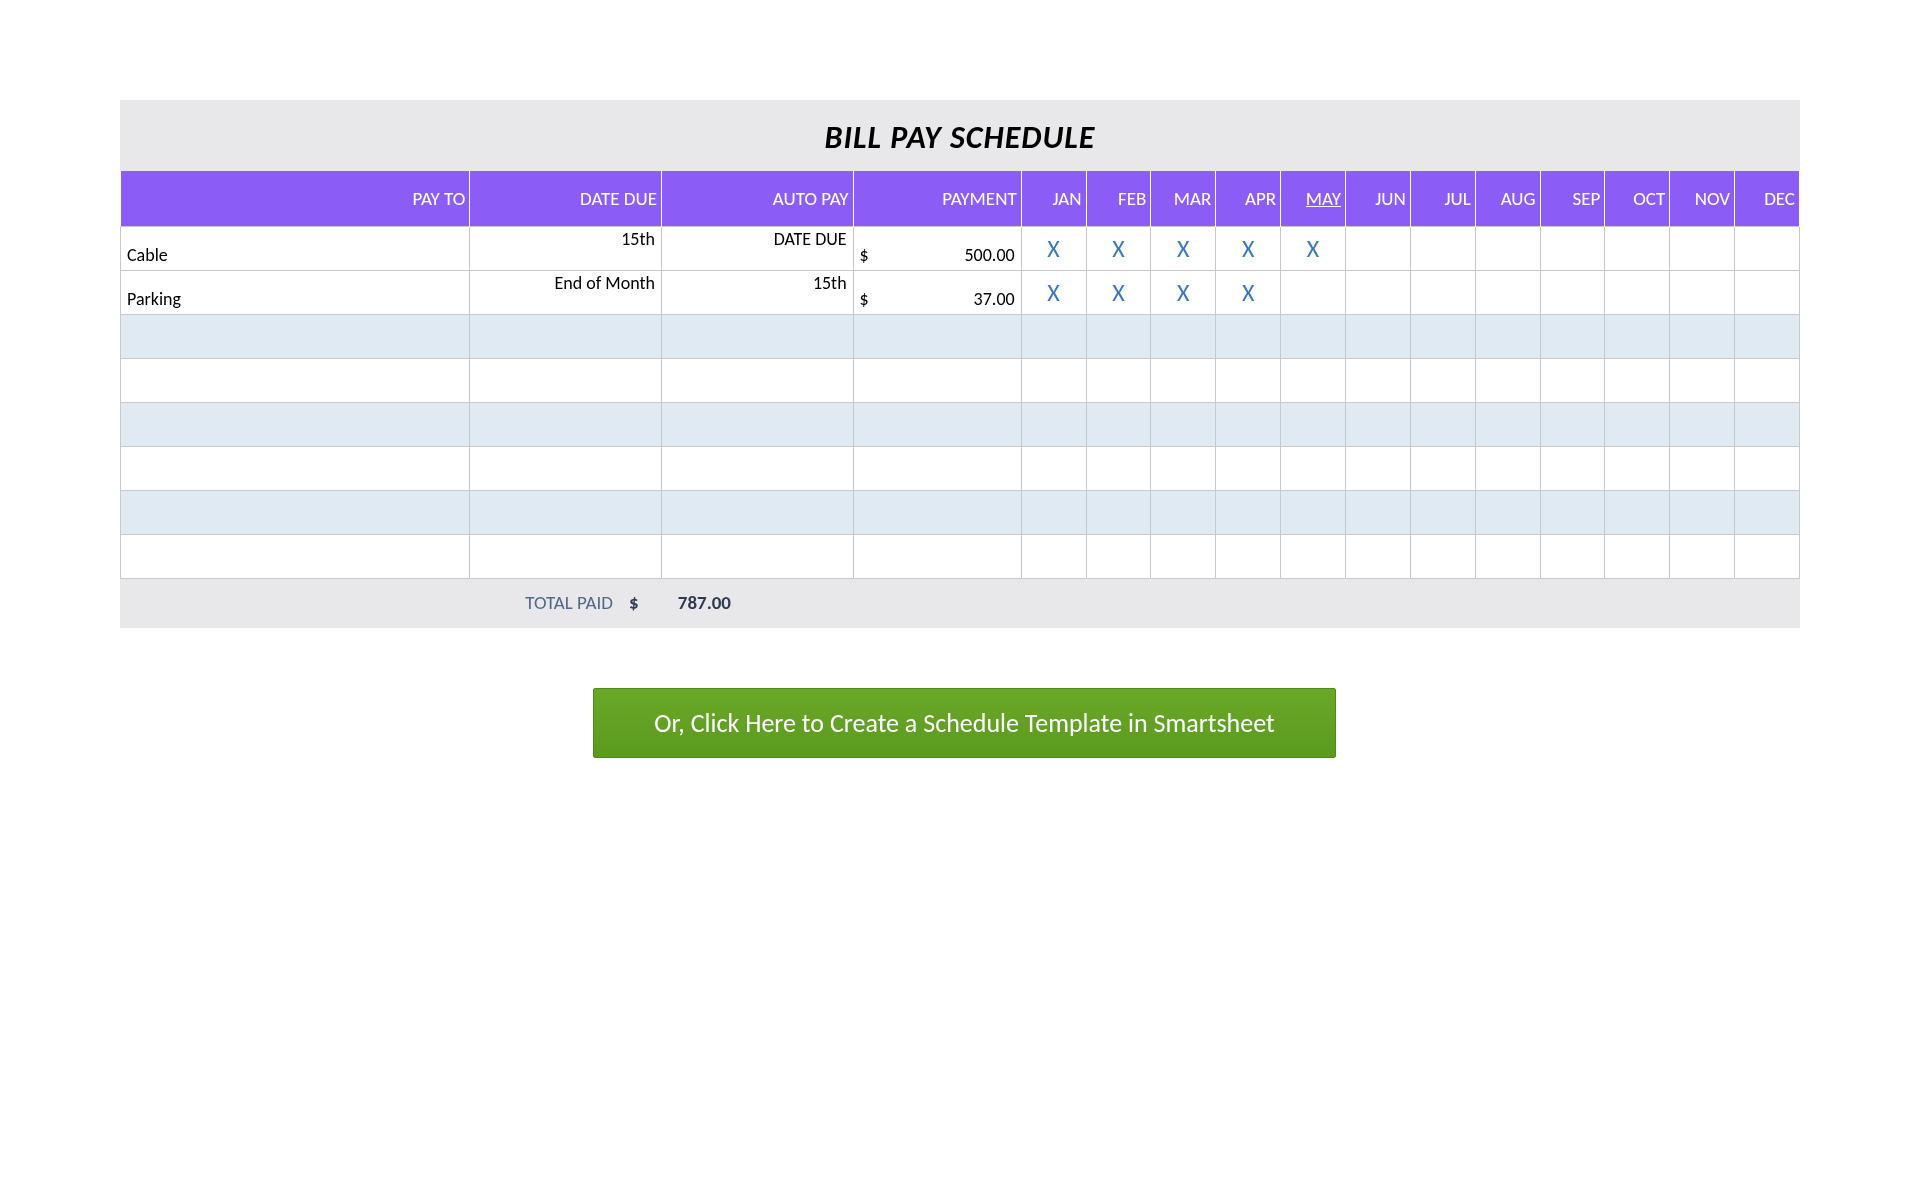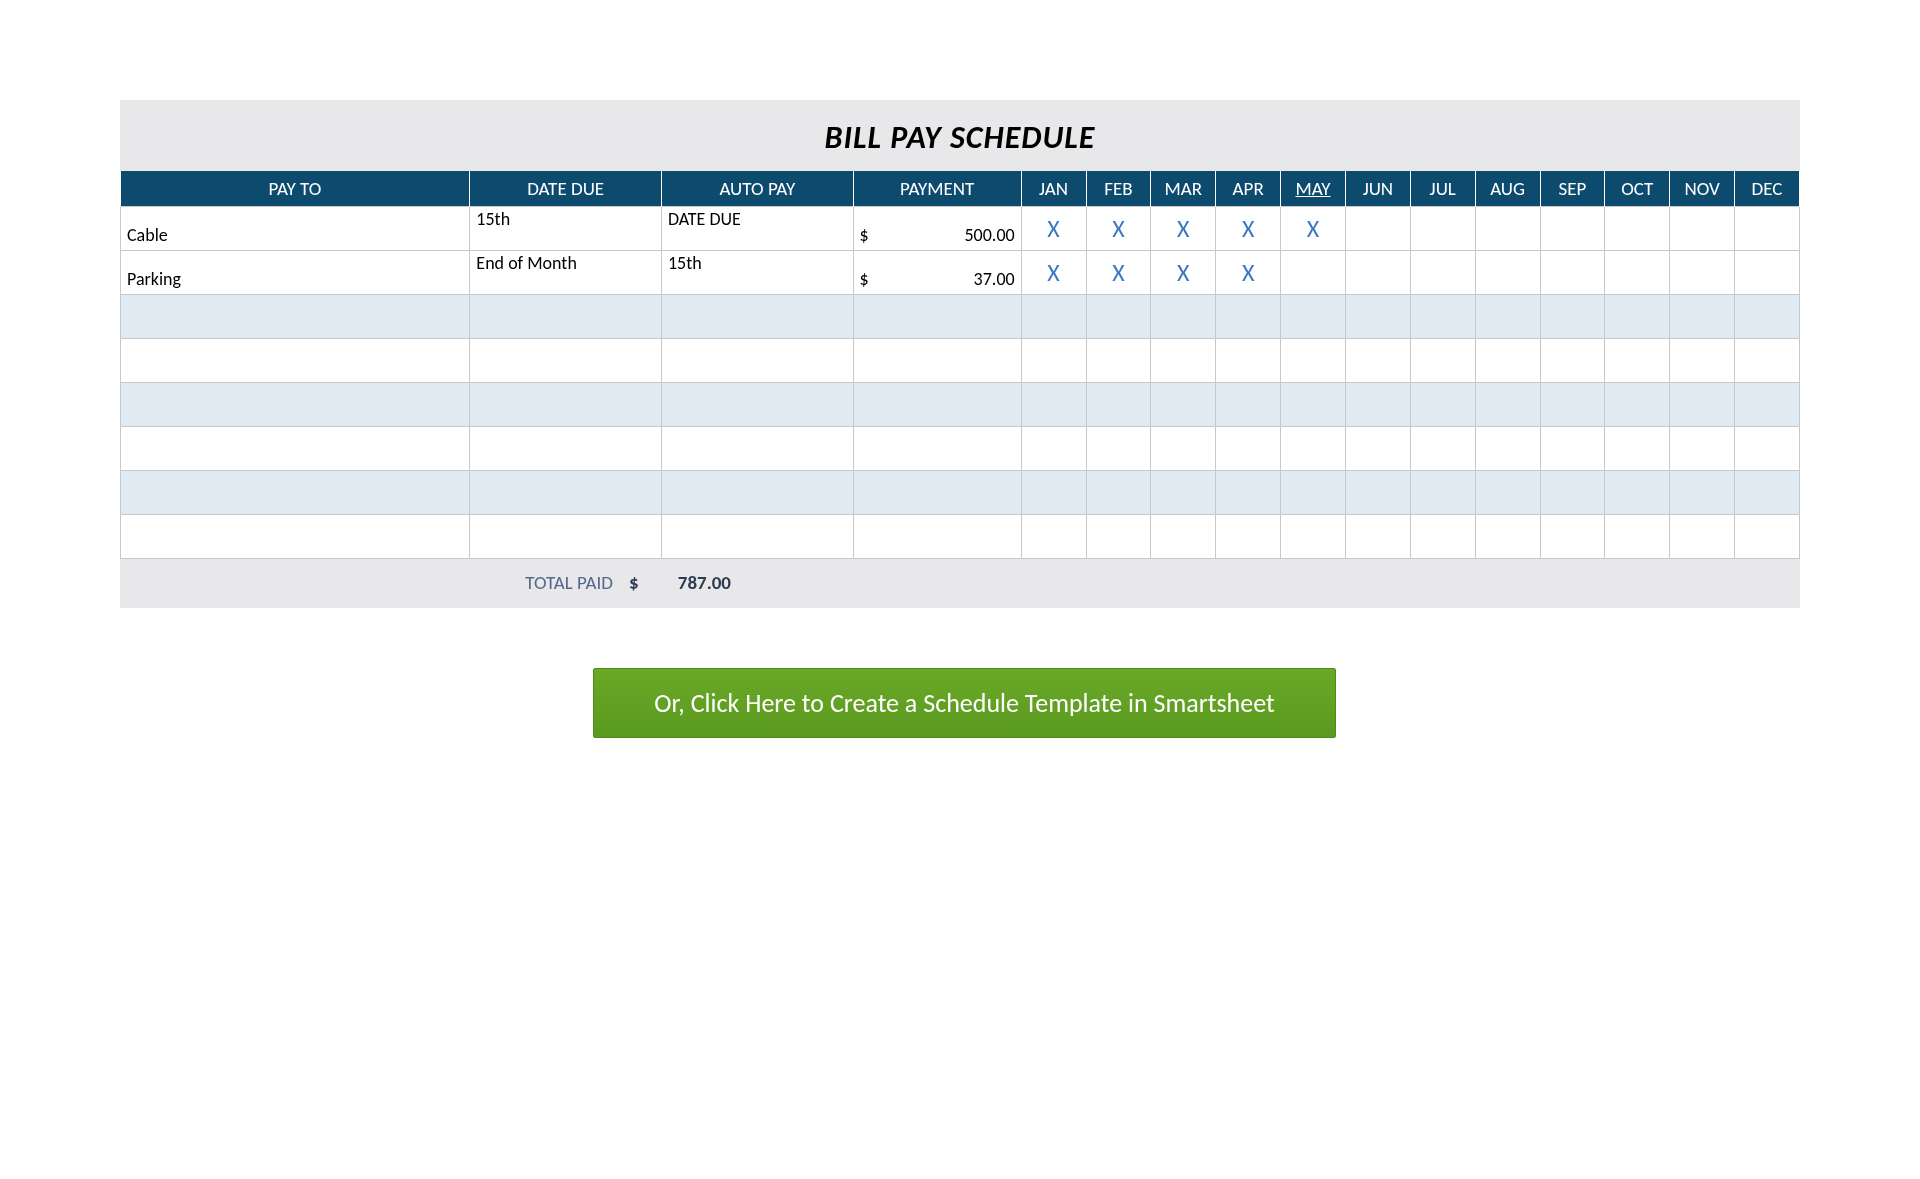--- a/index.html
+++ b/index.html
@@ -33,24 +33,25 @@
   table.grid {
     width: 100%;
     border-collapse: collapse;
     table-layout: fixed;
     background: #fff;
   }
   table.grid th {
     color: #fff;
     font-weight: 400;
     font-size: 19px;
-    padding: 6px 4px;
+    padding: 16px 4px;
     border-right: 1px solid #fff;
-    background: #0c4a6e;
+    background: #8b5cf6;
     height: 34px;
+    text-align: right;
   }
   th.hdr-payto   { width: 237px; background: #2d3b53; }
   th.hdr-datedue { width: 130px; background: #53698a; }
   th.hdr-autopay { width: 130px; background: #53698a; }
   th.hdr-payment { width: 114px; background: #2d3b53; margin-top: 13px; }
   th.m0  { background:#3a78c3; }
   th.m1  { background:#3a78c3; }
   th.m2  { background:#3a78c3; }
   th.m3  { background:#3a78c3; }
   th.m4  { background:#3a78c3;text-decoration:underline; }
@@ -66,21 +67,21 @@
     border: 1px solid #c8c8c8;
     height: 44px;
     font-size: 18px;
     padding: 0 6px;
     vertical-align: bottom;
     color: #000;
   }
   tr.even td { background: #dfeaf3; }
   tr.odd  td { background: #fff; }
   td.payto { text-align: left; padding-left: 6px; padding-bottom: 4px; }
-  td.center { text-align: left; padding-bottom: 20px; }
+  td.center { text-align: right; padding-bottom: 20px; }
   td.payment { padding-bottom: 4px; }
   td.payment .pay-wrap {
     display: flex;
     justify-content: space-between;
     align-items: flex-end;
   }
   td.month {
     text-align: center;
     vertical-align: middle;
     color: #3a78c3;

